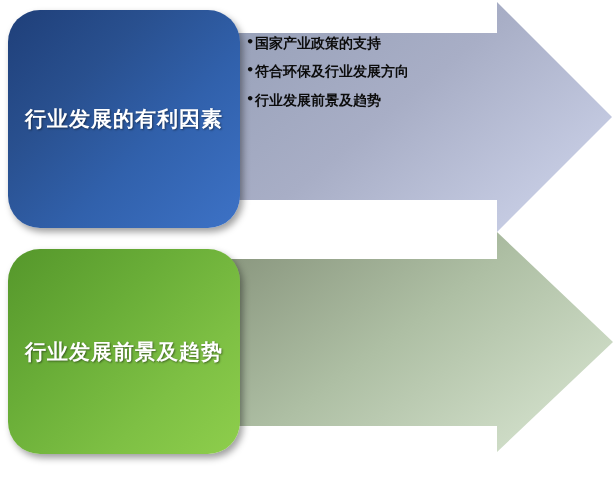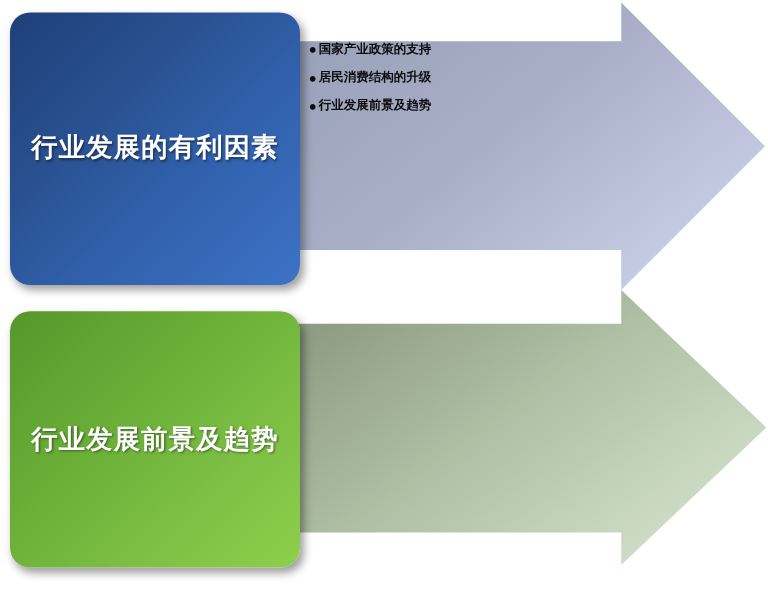--- a/index.html
+++ b/index.html
@@ -41,21 +41,21 @@
     height: 242px;
     display: block;
   }
   .section-bottom .arrow-svg { height: 236px; }
 
   
   .card {
     position: absolute;
     left: 8px;
     width: 232px;
-    border-radius: 16px;
+    border-radius: 32px;
     display: flex;
     align-items: center;
     justify-content: center;
     box-shadow: 3px 4px 7px rgba(0,0,0,0.38);
     box-sizing: border-box;
     padding: 6px 10px;
   }
   .card-blue {
     top: 10px;
     height: 218px;
@@ -85,21 +85,21 @@
     box-sizing: border-box;
     padding: 0;
     margin: 0;
     list-style: none;
   }
   .bullets-blue  { top: 33px; }
 
   .bullet {
     position: relative;
     color: #0c0c0c;
-    font-size: 10px;
+    font-size: 14px;
     font-weight: bold;
     line-height: 1.45;
     padding-left: 9px;
     margin: 0 0 7px 0;
     text-align: left;
     font-family: "DejaVu Sans", "Liberation Sans", sans-serif;
   }
   .bullet:before {
     content: "\2022";
     position: absolute;
@@ -127,21 +127,21 @@
       </defs>
       <polygon points="214,33 497,33 497,2 612,117 497,232 497,200 214,200" fill="url(#gradBlueArrow)"></polygon>
     </svg>
 
     <div class="card card-blue">
       <div class="card-label">行业发展的有利因素</div>
     </div>
 
     <ul class="bullets bullets-blue">
       <li class="bullet">国家产业政策的支持</li>
-      <li class="bullet">居民消费结构的升级</li>
+      <li class="bullet">符合环保及行业发展方向</li>
       <li class="bullet">行业发展前景及趋势</li>
     </ul>
   </div>
 
   <div class="section section-bottom">
 
     <svg class="arrow-svg" viewBox="0 0 614 236" preserveAspectRatio="none">
       <defs>
         <linearGradient id="gradGreenArrow" x1="0" y1="0.15" x2="1" y2="0.9">
           <stop offset="0%" stop-color="#8a977f"></stop>

